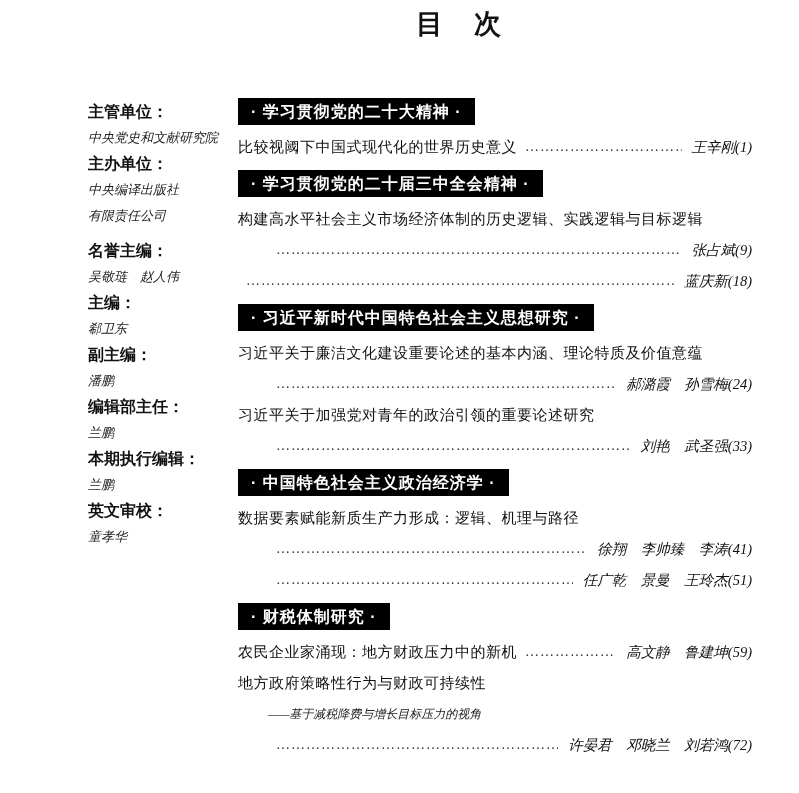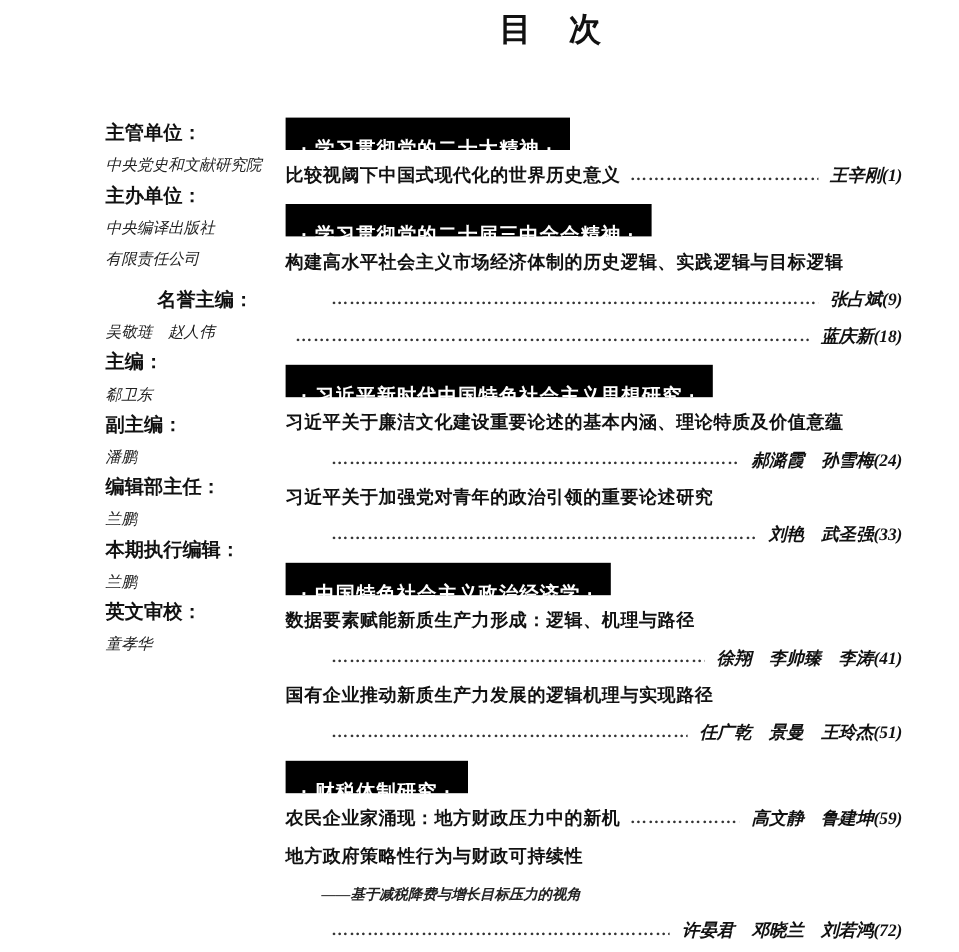--- a/index.html
+++ b/index.html
@@ -46,53 +46,52 @@
   }
   .mast-value {
     font-family: "Liberation Serif", "DejaVu Serif", serif;
     font-style: italic;            
     font-size: 13px;
     line-height: 17px;
     margin-bottom: 9px;
     color: #222;
     white-space: nowrap;
   }
-  .gap-before { margin-top: 18px; margin-left: 43px; }
+  .gap-before { margin-top: 18px; }
 
   
   .toc-main {
     position: absolute;
     left: 238px;
     top: 96px;
     width: 514px;
   }
   .section-bar {
     display: inline-block;
     background: #000000;
     color: #ffffff;
     font-family: "Liberation Sans", "DejaVu Sans", sans-serif;
     font-weight: bold;
     font-size: 16px;
     line-height: 27px;
     height: 27px;
-    padding: 13px 13px;
+    padding: 0 13px;
     letter-spacing: 1px;
     margin: 2px 0 12px 0;
     white-space: nowrap;
   }
   .bar-row { line-height: 0; }     
 
   .toc-line {
     display: flex;
     align-items: center;
     font-size: 15px;
     line-height: 20px;
     margin-bottom: 11px;
     white-space: nowrap;
-    font-weight: bold;
   }
   .a-title {
     font-family: "Liberation Serif", "DejaVu Serif", serif;
     letter-spacing: 0.5px;
     color: #111;
   }
   .a-subtitle {
     font-family: "Liberation Serif", "DejaVu Serif", serif;
     font-style: italic;
     font-size: 12px;
@@ -200,23 +199,20 @@
 
   <div class="bar-row"><span class="section-bar">· 中国特色社会主义政治经济学 ·</span></div>
   <div class="toc-line">
     <span class="a-title">数据要素赋能新质生产力形成：逻辑、机理与路径</span>
   </div>
   <div class="toc-line dots-line">
     <span class="leader">………………………………………………………………………………………………………………………………………………………………</span>
     <span class="a-authors">徐翔　李帅臻　李涛</span>
     <span class="a-page">(41)</span>
   </div>
-  <div class="toc-line">
-    <span class="a-title">国有企业推动新质生产力发展的逻辑机理与实现路径</span>
-  </div>
   <div class="toc-line dots-line">
     <span class="leader">………………………………………………………………………………………………………………………………………………………………</span>
     <span class="a-authors">任广乾　景曼　王玲杰</span>
     <span class="a-page">(51)</span>
   </div>
 
   <div class="bar-row"><span class="section-bar">· 财税体制研究 ·</span></div>
   <div class="toc-line">
     <span class="a-title">农民企业家涌现：地方财政压力中的新机</span>
     <span class="leader">………………………………………………………………………………………………………………………………………………………………</span>

